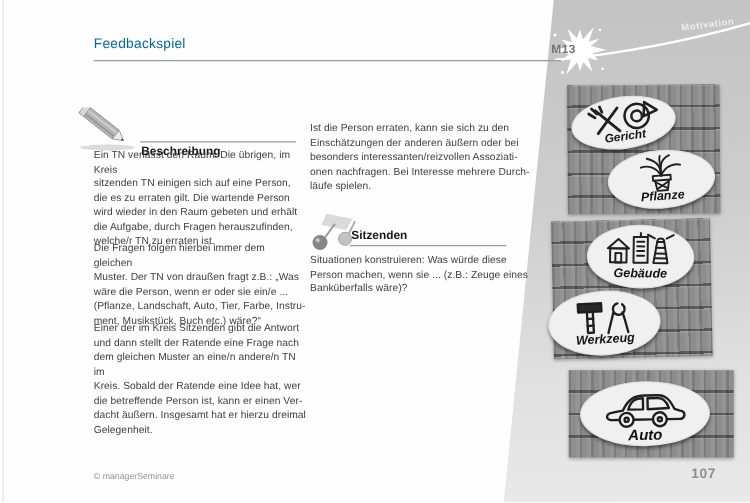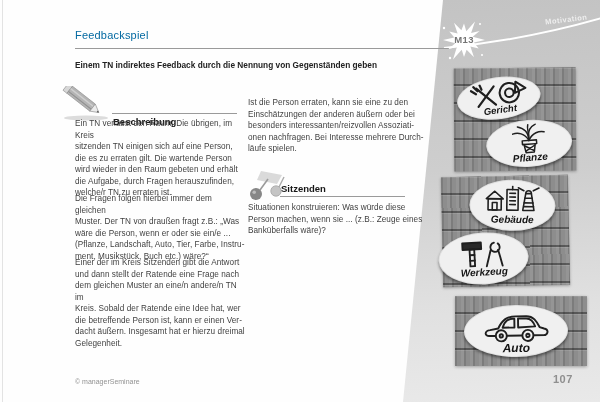--- a/index.html
+++ b/index.html
@@ -9,21 +9,21 @@
   
   #page-edge{left:2px;top:0;width:1px;height:402px;background:#e3e3e3;}
   
   #sidebar{left:400px;top:0;width:200px;height:402px;
            clip-path:polygon(43px 0,200px 0,200px 402px,3px 402px);
            background:linear-gradient(178deg,#c3c3c3 0%,#cecece 42%,#e0e0e0 75%,#e9e9e9 100%);}
   #motivation{right:13px;top:15px;transform:rotate(-7deg);color:#eeeeee;
               font-size:7.5px;font-weight:bold;letter-spacing:.5px;}
   
   #badge{left:441px;top:20px;width:46px;height:42px;}
-  #badge .code{position:absolute;left:0;top:14px;width:46px;text-align:center;
+  #badge .code{position:absolute;left:0;top:14px;width:46px;
                font-size:9.5px;font-weight:bold;color:#747474;letter-spacing:.4px;}
   
   #title{left:75px;top:29px;font-size:11px;font-weight:normal;color:#0369a1;letter-spacing:.2px;}
   #title-rule{left:75px;top:48px;width:374px;height:1px;background:#9a9a9a;}
   #subtitle{left:75px;top:60px;font-size:8.3px;font-weight:bold;color:#222;}
   
   .sec-head{font-size:9.5px;font-weight:bold;color:#161616;}
   .rule{height:1px;background:#9a9a9a;}
   
   .para{font-size:8.2px;line-height:11.5px;white-space:pre-line;color:#3f3f3f;letter-spacing:.05px;}
@@ -49,21 +49,20 @@
 
   <div id="sidebar" class="abs">
     <svg class="abs" style="left:0;top:0" width="200" height="70">
       <path d="M44,48 C95,43 150,33 202,18" stroke="#ffffff" stroke-width="2" fill="none"></path>
     </svg>
     <div id="motivation" class="abs">Motivation</div>
   </div>
 
   <div id="title" class="abs">Feedbackspiel</div>
   <div id="title-rule" class="abs"></div>
-  <div id="subtitle" class="abs">Einem TN indirektes Feedback durch die Nennung von Gegenständen geben</div>
 
   <div id="badge" class="abs">
     <svg width="46" height="42" viewBox="0 0 46 42">
       <polygon fill="#ffffff" points="44,20 33,22.6 37.7,28.5 29.4,26.4 33,37.3 25.6,29.7 23,37 20.7,29.7 12,39.5 15.9,26.9 7.4,29 14.3,23.3 2,20 13.3,17.4 8.3,11.5 16.6,13.6 13,2.7 20.4,10.3 23,3.5 25.3,11.3 34,1.5 30.1,13.1 38.6,11 31.7,16.7"></polygon>
       <circle cx="3" cy="8" r="1.2" fill="#ffffff"></circle>
       <circle cx="41" cy="35" r="1" fill="#ffffff"></circle>
       <circle cx="9" cy="38" r="1.2" fill="#ffffff"></circle>
       <circle cx="39" cy="4" r="1" fill="#ffffff"></circle>
     </svg>
     <div class="code">M13</div>
@@ -95,21 +94,21 @@
 die Aufgabe, durch Fragen herauszufinden,
 welche/r TN zu erraten ist.</div>
   <div class="abs para" style="left:75px;top:257px;width:172px">Einer der im Kreis Sitzenden gibt die Antwort
 und dann stellt der Ratende eine Frage nach
 dem gleichen Muster an eine/n andere/n TN im
 Kreis. Sobald der Ratende eine Idee hat, wer
 die betreffende Person ist, kann er einen Ver-
 dacht äußern. Insgesamt hat er hierzu dreimal
 Gelegenheit.</div>
 
-  <div class="abs para" style="left:248px;top:97px;width:184px">Ist die Person erraten, kann sie eine zu den
+  <div class="abs para" style="left:248px;top:97px;width:184px">Ist die Person erraten, kann sie sich zu den
 Einschätzungen der anderen äußern oder bei
 besonders interessanten/reizvollen Assoziati-
 onen nachfragen. Bei Interesse mehrere Durch-
 läufe spielen.</div>
 
   <svg class="abs" style="left:246px;top:170px" width="48" height="34" viewBox="0 0 48 34">
     <polygon points="15,1 36,5 31,14 11,10" fill="#dadada"></polygon>
     <line x1="14" y1="20" x2="22" y2="9" stroke="#9a9a9a" stroke-width="1.6"></line>
     <circle cx="10" cy="24" r="6" fill="#878787"></circle>
     <circle cx="8.2" cy="22.2" r="1.8" fill="#bdbdbd"></circle>

